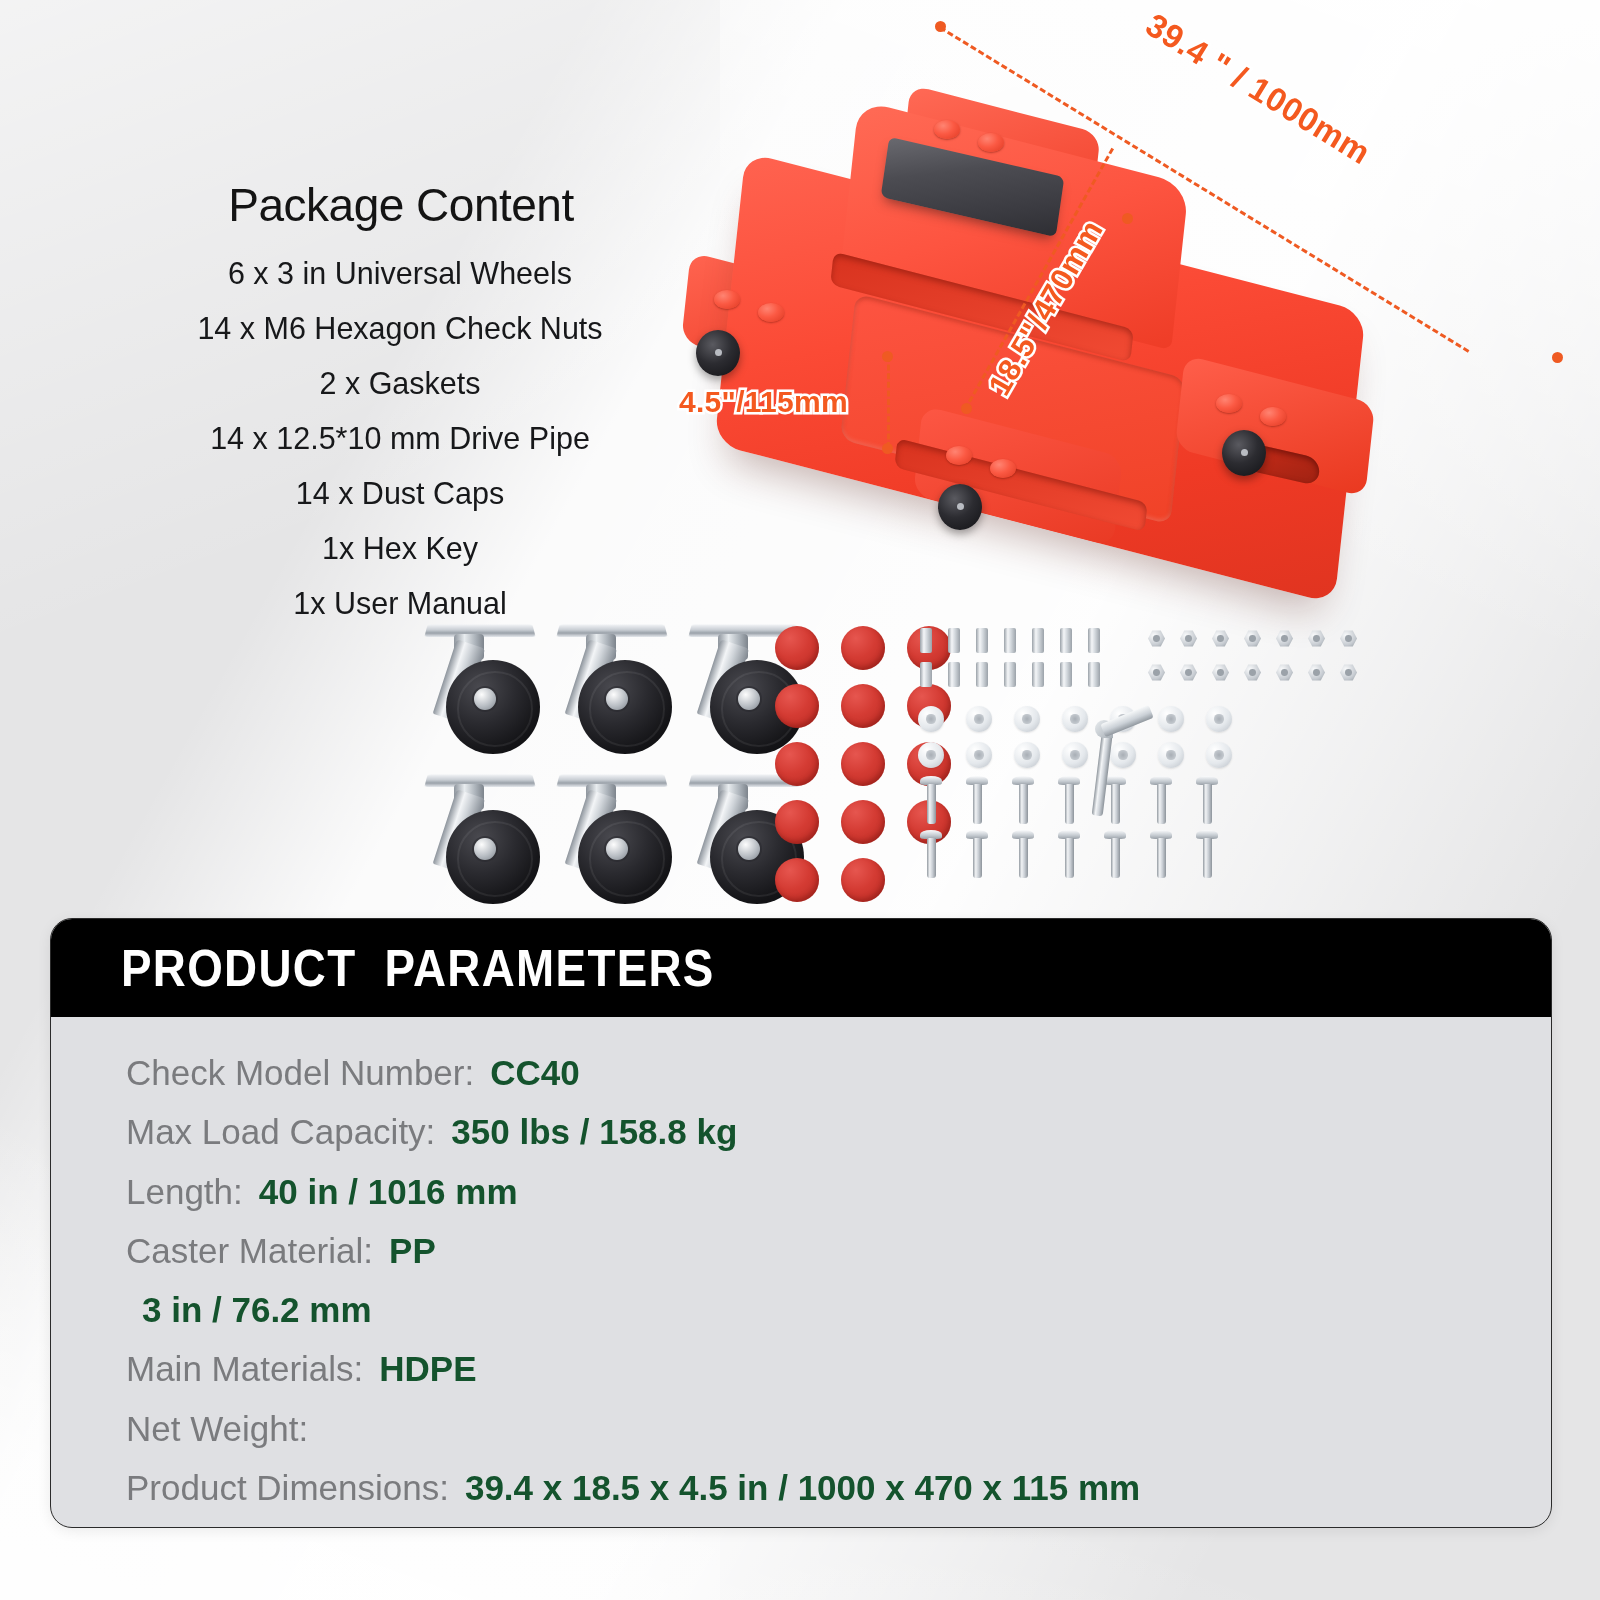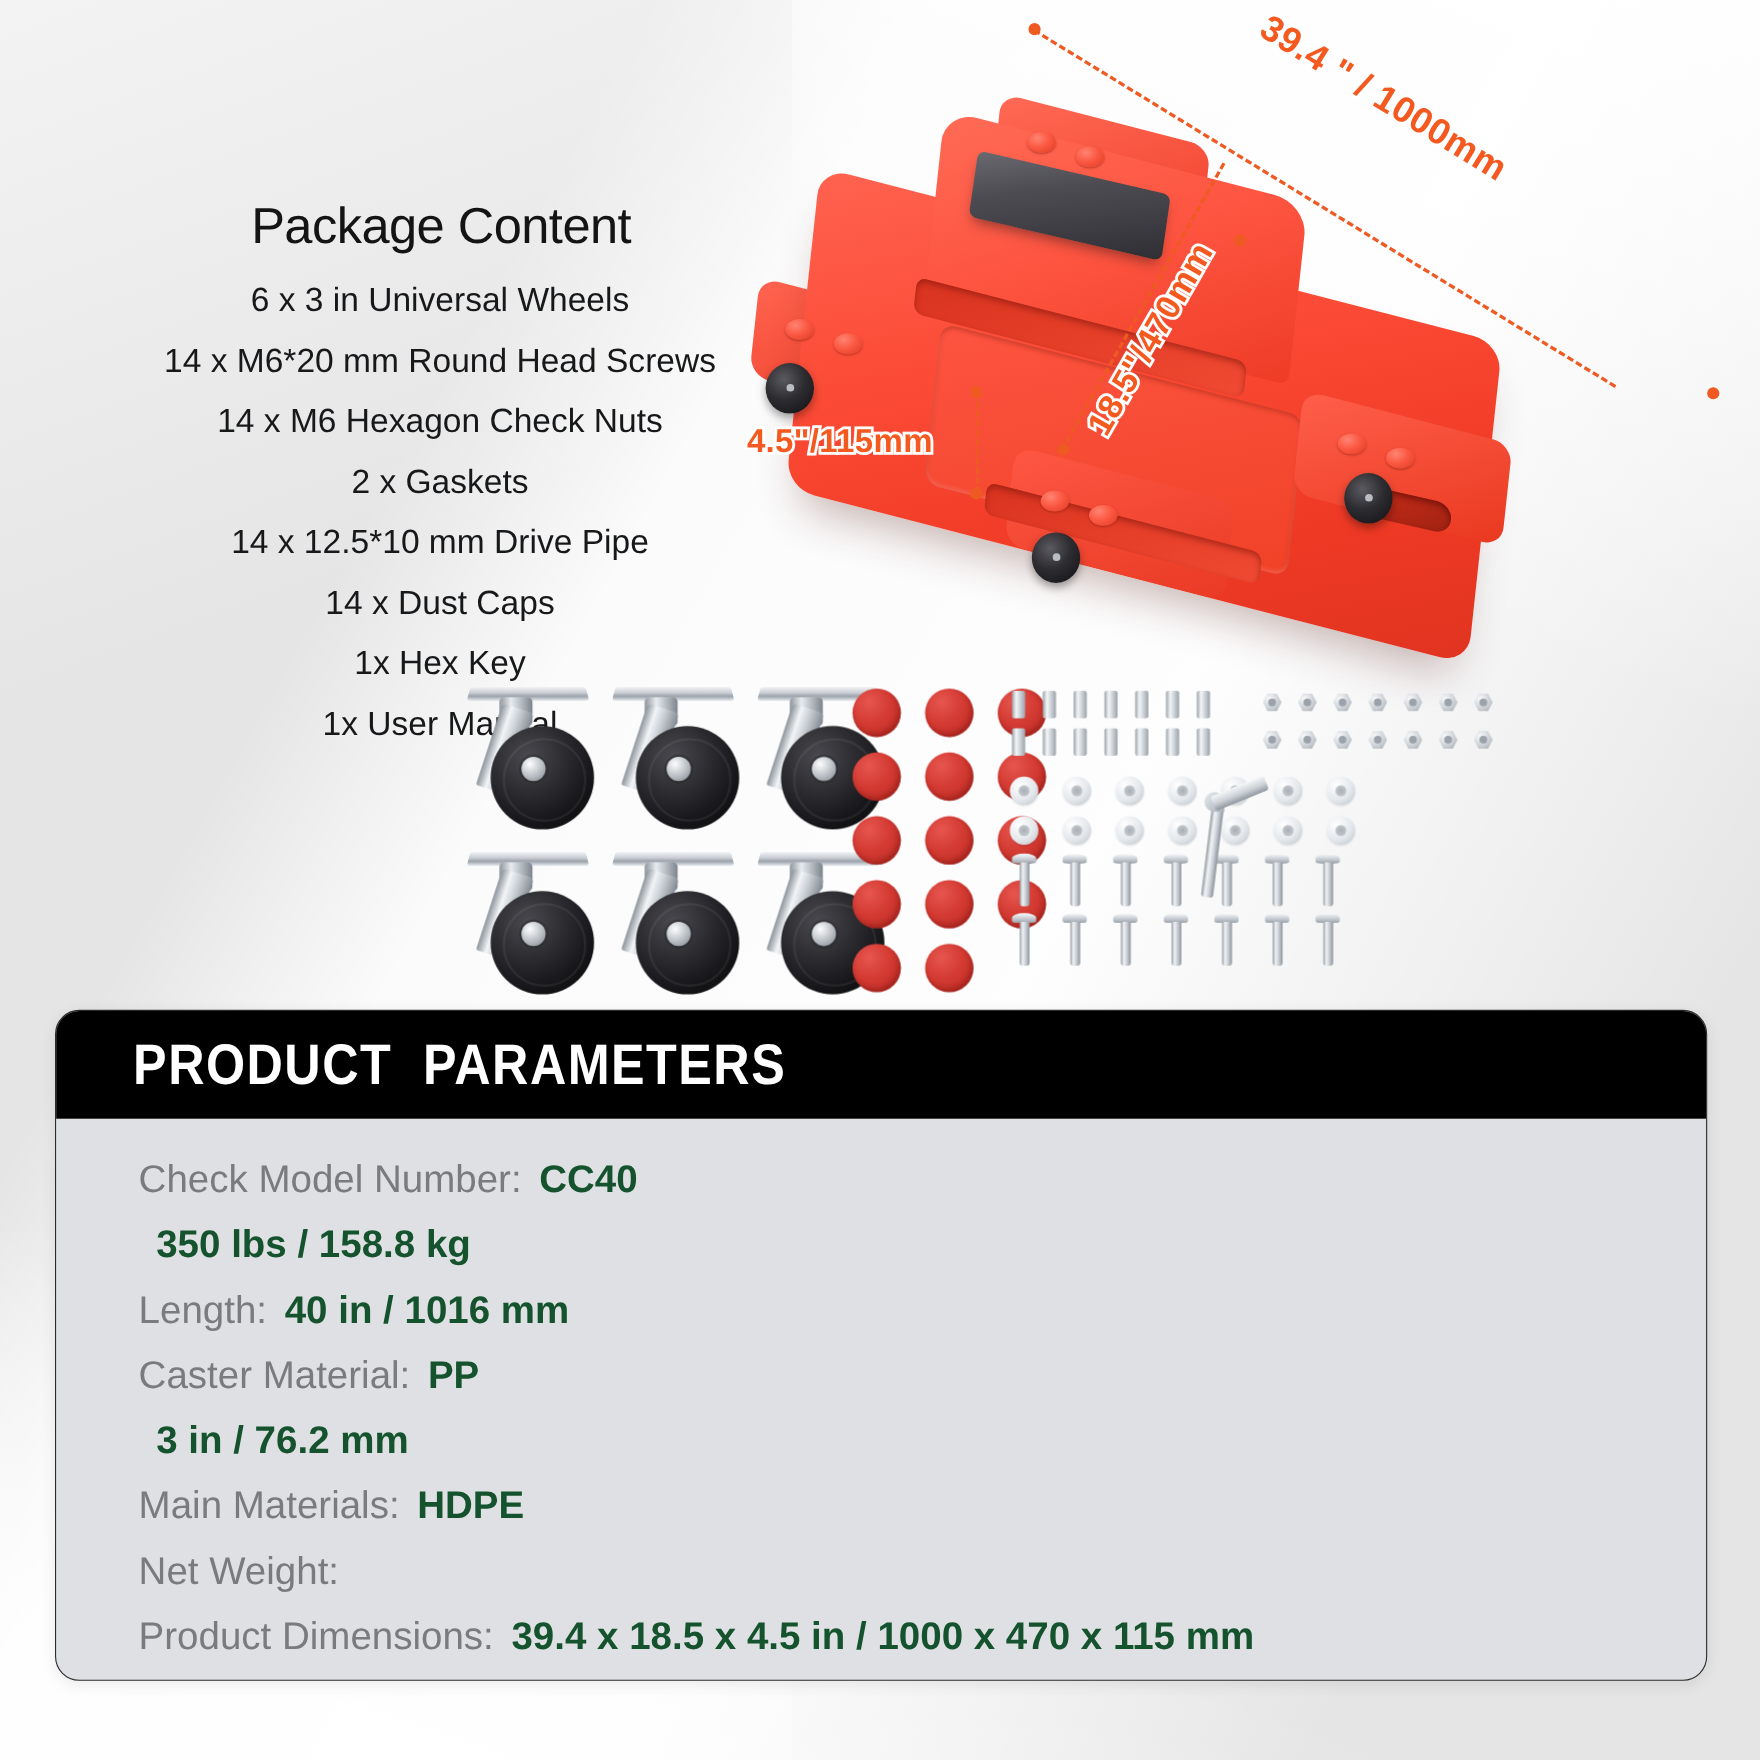--- a/index.html
+++ b/index.html
@@ -322,21 +322,20 @@
 
 <div id="bg-base"></div>
 <div id="bg-sheen-1"></div>
 <div id="bg-sheen-2"></div>
 <div id="bg-corner-tr"></div>
 <div id="bg-corner-bl"></div>
 
 <section id="package-content">
   <h1 id="pc-title">Package Content</h1>
   <div class="pc-item">6 x 3 in Universal Wheels</div>
-  <div class="pc-item">14 x M6*20 mm Round Head Screws</div>
   <div class="pc-item">14 x M6 Hexagon Check Nuts</div>
   <div class="pc-item">2 x Gaskets</div>
   <div class="pc-item">14 x 12.5*10 mm Drive Pipe</div>
   <div class="pc-item">14 x Dust Caps</div>
   <div class="pc-item">1x Hex Key</div>
   <div class="pc-item">1x User Manual</div>
 </section>
 
 <section id="product-photo">
   <div id="creeper">
@@ -574,20 +573,21 @@
 <section id="parameters-panel">
   <div id="parameters-header">
     <span id="parameters-title">PRODUCT  PARAMETERS</span>
   </div>
   <div id="parameters-body">
     <div class="param-row">
       <span class="param-label">Check Model Number:</span>
       <span class="param-value">CC40</span>
     </div>
     <div class="param-row">
+      <span class="param-label">Max Load Capacity:</span>
       <span class="param-value">350 lbs / 158.8 kg</span>
     </div>
     <div class="param-row">
       <span class="param-label">Length:</span>
       <span class="param-value">40 in / 1016 mm</span>
     </div>
     <div class="param-row">
       <span class="param-label">Caster Material:</span>
       <span class="param-value">PP</span>
     </div>

